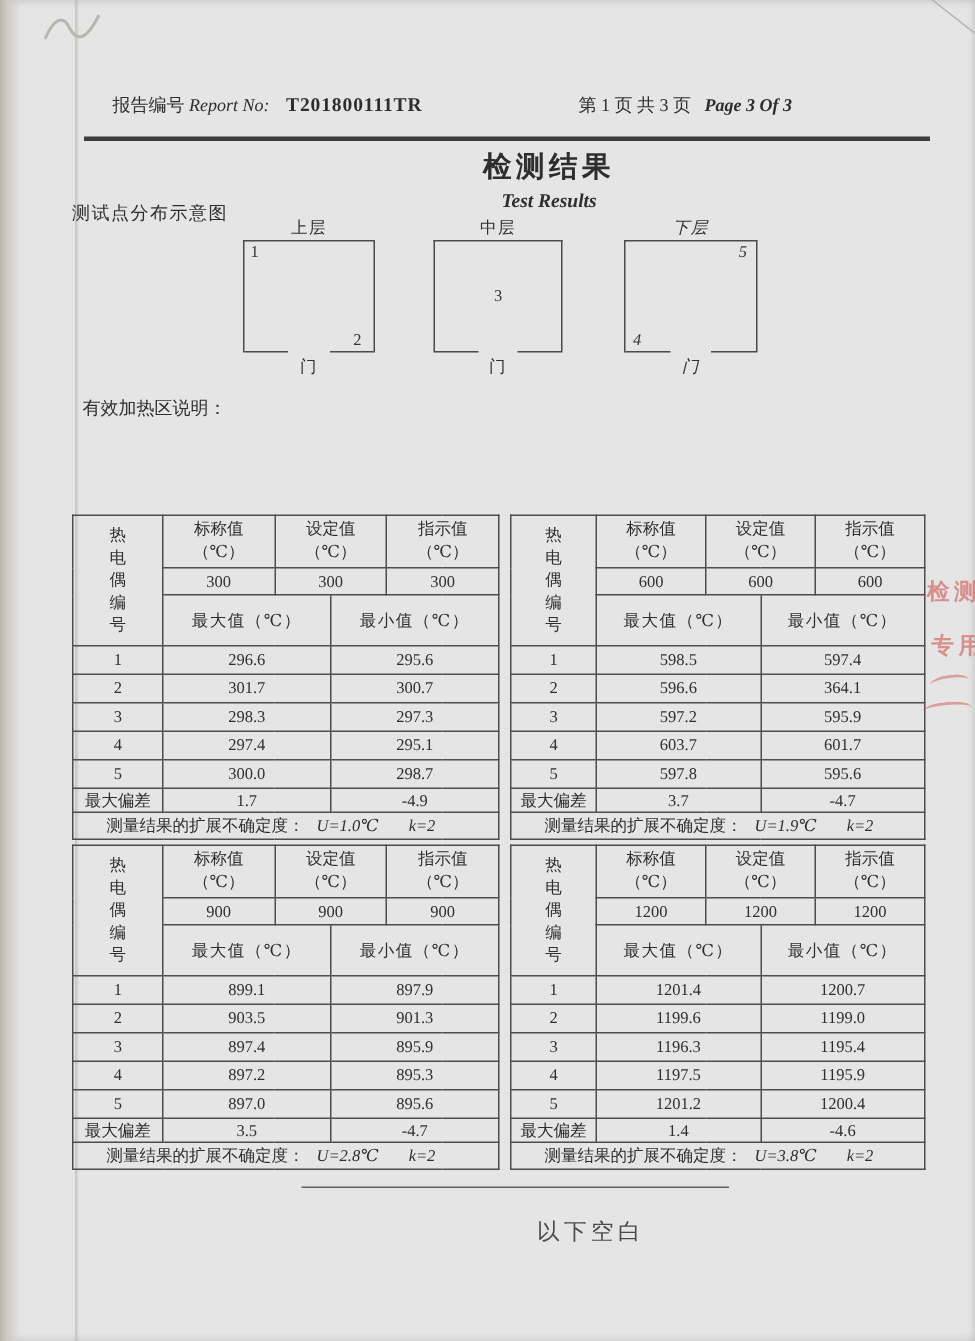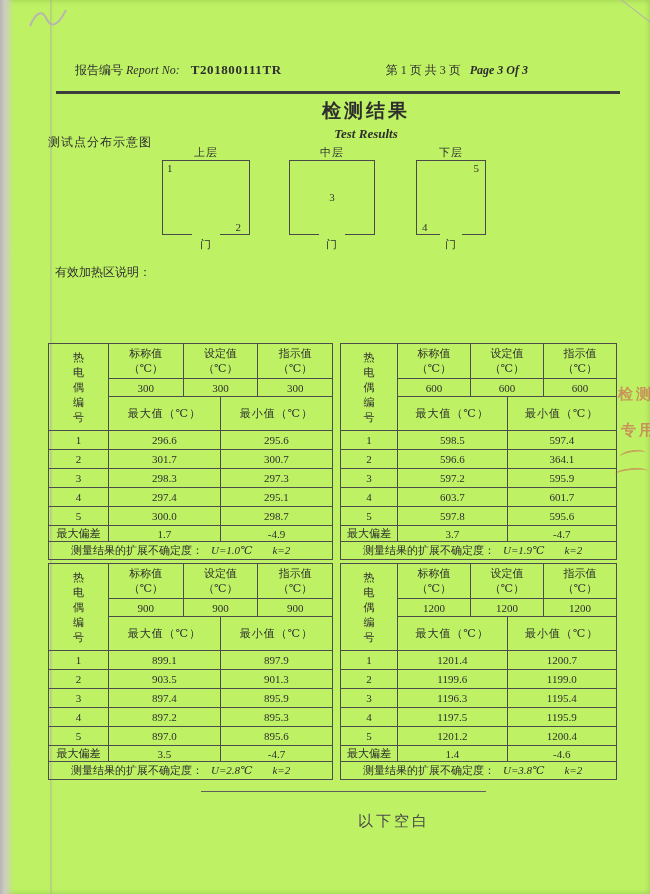--- a/index.html
+++ b/index.html
@@ -1,18 +1,18 @@
 <!DOCTYPE html>
 <html><head>
 <meta charset="utf-8">
 <style>
   html,body{margin:0;padding:0;background:#888;}
   .page{
     position:relative;width:650px;height:894px;margin:0 auto;
-    background:#bef264;overflow:hidden;
+    background:#e5e5e5;overflow:hidden;
     font-family:"Liberation Serif","DejaVu Serif",serif;
     color:#2e2e2e;
     box-shadow:inset 0 0 6px rgba(0,0,0,.18);
   }
   
   .spine{position:absolute;left:0;top:0;width:14px;height:894px;
     background:linear-gradient(90deg,#b9b5ae 0%,#cfccc6 35%,rgba(250,250,248,0) 100%);}
   .binding-line{position:absolute;left:50px;top:0;width:3px;height:894px;
     background:linear-gradient(90deg,rgba(170,165,158,.55),rgba(170,165,158,0));}
   .corner-fold{position:absolute;right:-8px;top:10px;width:46px;height:1px;
@@ -123,21 +123,21 @@
       <span class="pt tr"></span>
       <span class="pt c">3</span>
       <span class="pt bl"></span>
       <span class="pt br"></span>
       <span class="bseg l"></span>
       <span class="bseg r"></span>
     </div>
     <div class="door-label">门</div>
   </div>
 
-  <div class="layer" style="left:416px;width:70px;">
+  <div class="layer" style="left:416px;width:89px;font-style:italic;">
     <div class="layer-label">下层</div>
     <div class="layer-box">
       <span class="pt tl"></span>
       <span class="pt tr">5</span>
       <span class="pt c"></span>
       <span class="pt bl">4</span>
       <span class="pt br"></span>
       <span class="bseg l"></span>
       <span class="bseg r"></span>
     </div>

